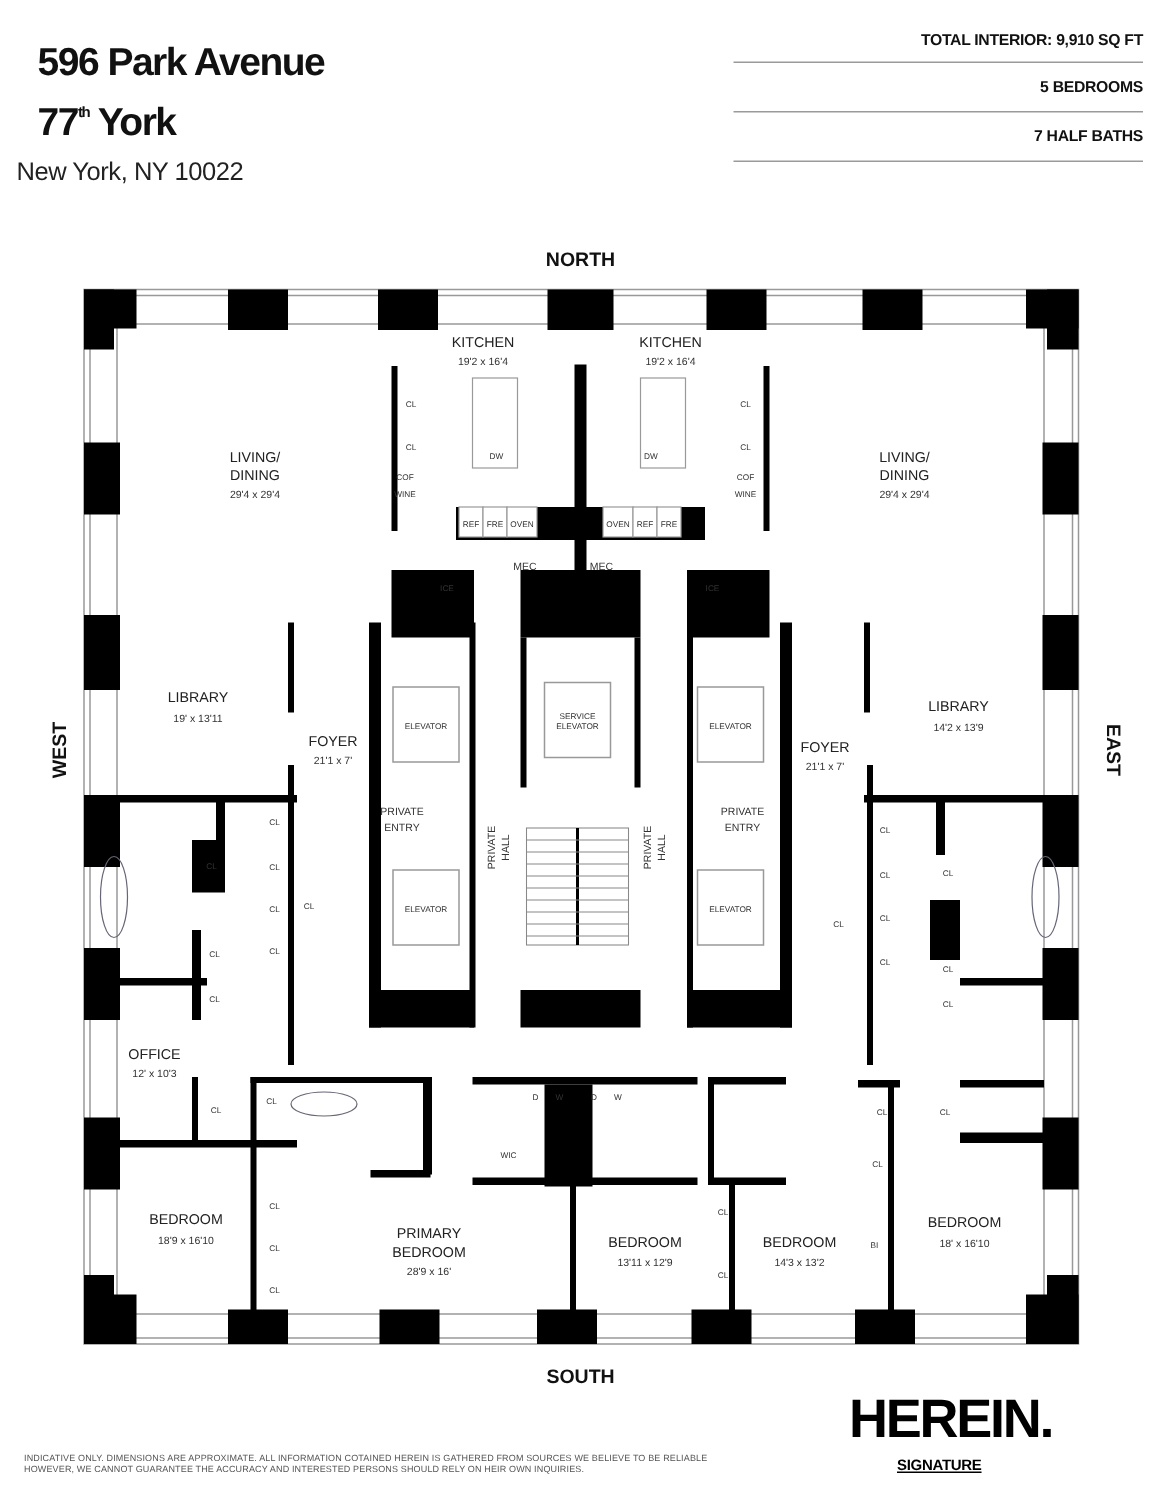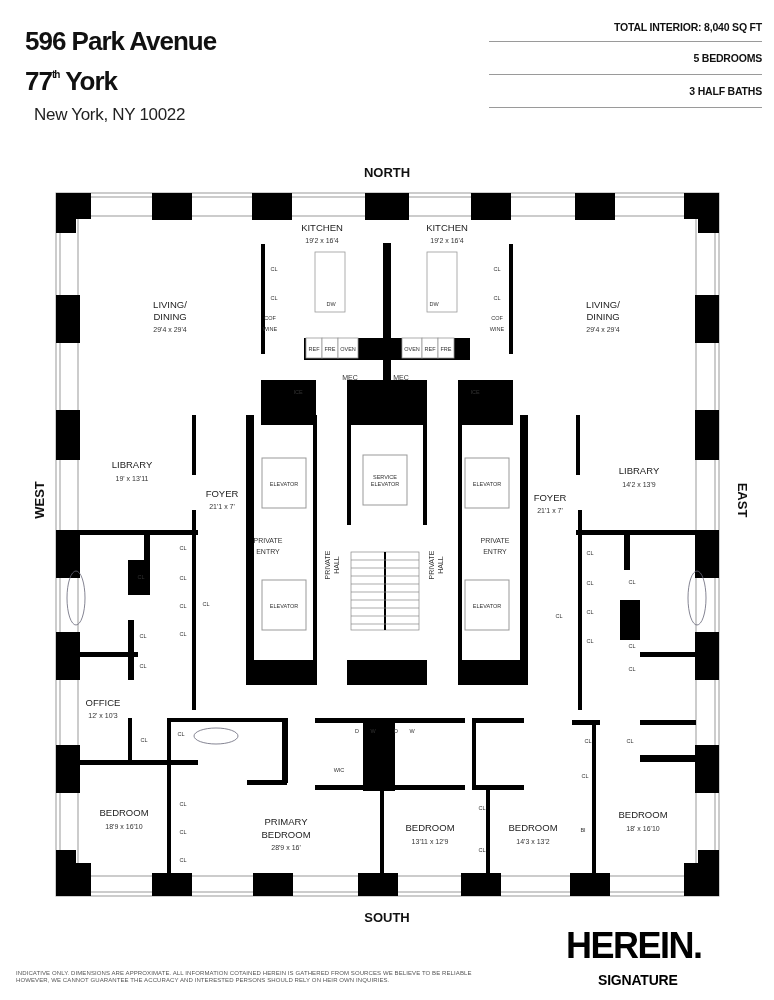--- a/index.html
+++ b/index.html
@@ -1,44 +1,44 @@
 <!DOCTYPE html>
 <html><head>
 <meta charset="utf-8">
 <style>
   html, body { margin:0; padding:0; background:#ffffff; }
   body { width:774px; height:1000px; position:relative; overflow:hidden; font-family:"Liberation Sans", sans-serif; color:#111; }
   .title { position:absolute; left:25px; font-weight:bold; font-size:26px; letter-spacing:-1px; color:#111; }
   .title-1 { top:26px; }
   .title-2 { top:66px; }
   .title-2 sup { font-size:10px; position:relative; top:-2px; }
-  .address { position:absolute; left:34px; top:105px; font-size:17px; color:#222; letter-spacing:-0.3px; }
+  .address { position:absolute; left:11px; top:105px; font-size:17px; color:#222; letter-spacing:-0.3px; }
   .stats { position:absolute; left:489px; top:12px; width:273px; }
   .stat { height:33px; border-bottom:1.5px solid #9a9a9a; display:flex; align-items:center; justify-content:flex-end; font-size:10.5px; font-weight:bold; letter-spacing:-0.2px; padding-right:0; box-sizing:border-box; }
   .stat:first-child { height:30px; }
   .plan { position:absolute; left:0; top:0; width:774px; height:1000px; }
   .disclaimer { position:absolute; left:16px; top:970px; font-size:6px; line-height:7px; color:#555; letter-spacing:0.1px; }
   .logo { position:absolute; left:566px; top:925px; font-weight:bold; font-size:36px; letter-spacing:-1.5px; color:#000; }
-  .logo-sub { position:absolute; left:598px; top:972px; font-weight:bold; font-size:14px; letter-spacing:-0.2px; color:#000; }
+  .logo-sub { position:absolute; left:598px; top:972px; font-weight:bold; font-size:10px; letter-spacing:-0.2px; color:#000;text-decoration:underline; }
   .dir { font-family:"Liberation Sans", sans-serif; font-weight:bold; font-size:13px; fill:#111; }
   .rl { font-family:"Liberation Sans", sans-serif; font-size:9.5px; fill:#222; text-anchor:middle; }
   .rs { font-family:"Liberation Sans", sans-serif; font-size:7px; fill:#333; text-anchor:middle; }
   .rxs { font-family:"Liberation Sans", sans-serif; font-size:5.5px; fill:#333; text-anchor:middle; }
 </style>
 </head>
 <body>
 
 <div class="title title-1">596 Park Avenue</div>
 <div class="title title-2"><span>77</span><sup>th</sup> <span>York</span></div>
 <div class="address">New York, NY 10022</div>
 
 <div class="stats">
-  <div class="stat">TOTAL INTERIOR: 8,040  SQ FT</div>
+  <div class="stat">TOTAL INTERIOR: 9,910  SQ FT</div>
   <div class="stat">5 BEDROOMS</div>
-  <div class="stat">3 HALF BATHS</div>
+  <div class="stat">7 HALF BATHS</div>
 </div>
 
 <svg class="plan" viewBox="0 0 774 1000" xmlns="http://www.w3.org/2000/svg">
 
   <text class="dir" x="387" y="177" text-anchor="middle">NORTH</text>
   <text class="dir" x="387" y="922" text-anchor="middle">SOUTH</text>
   <text class="dir" x="0" y="0" text-anchor="middle" transform="translate(44,500) rotate(-90)">WEST</text>
   <text class="dir" x="0" y="0" text-anchor="middle" transform="translate(738,500) rotate(90)">EAST</text>
 
   <g fill="none" stroke="#999" stroke-width="1">

